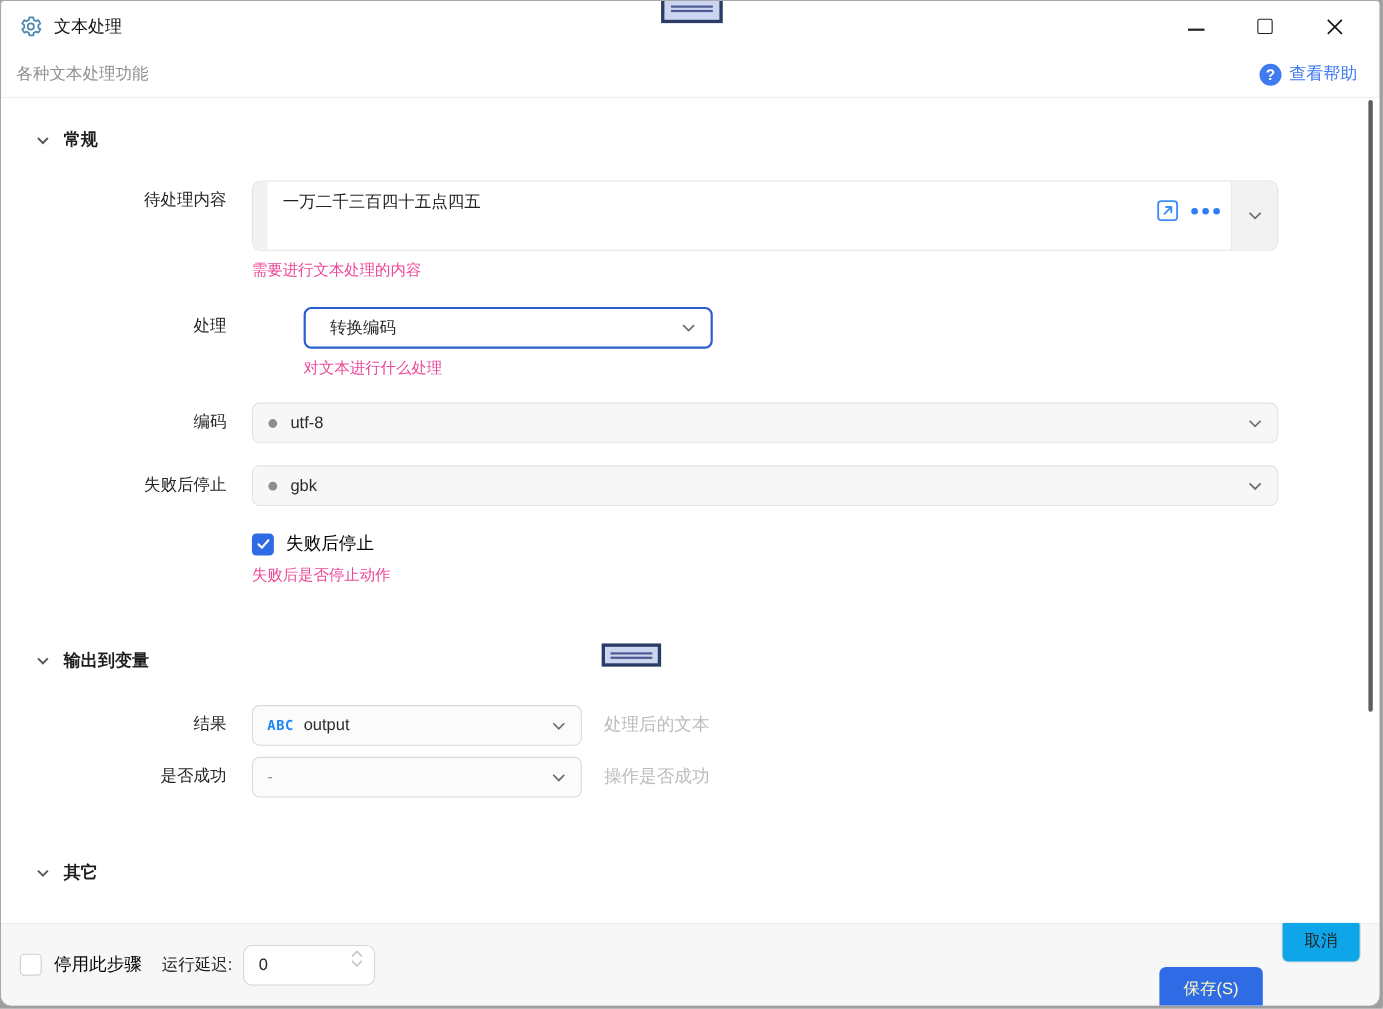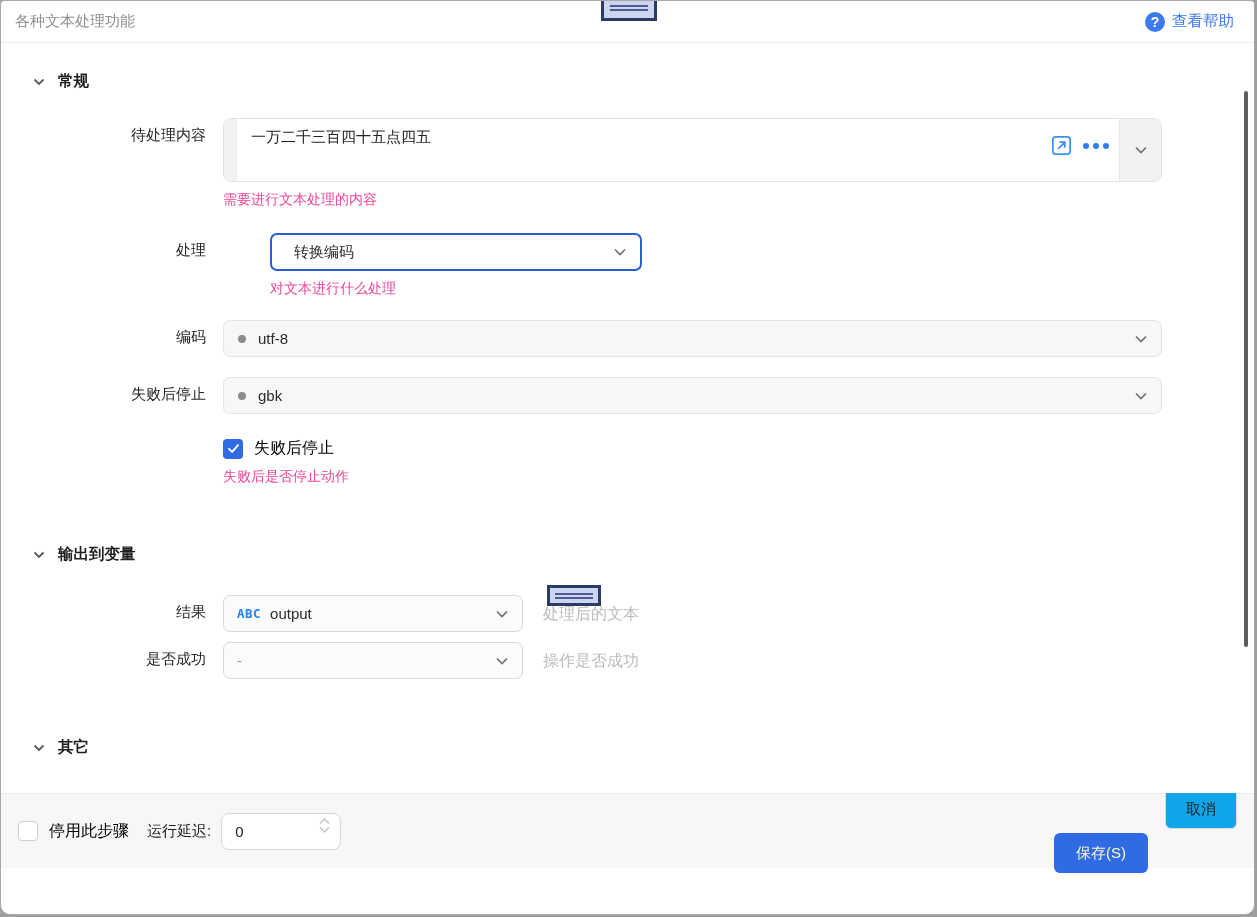--- a/index.html
+++ b/index.html
@@ -23,21 +23,21 @@
   .help-link { display:flex; align-items:center; gap:7px; color:#3e7bf0; font-size:15.5px; cursor:pointer; margin-right:6px; }
   .help-badge { width:20px; height:20px; border-radius:50%; background:#3e7bf0; color:#fff;
     font-size:14px; font-weight:bold; display:flex; align-items:center; justify-content:center; }
   
   .content { position:relative; height:750px; background:#fff; padding-top:28px; }
   .section-head { display:flex; align-items:center; gap:12px; padding-left:31px;
     font-size:15.5px; font-weight:bold; color:#1f1f1f; margin-bottom:26px; }
   .row { display:flex; align-items:flex-start; padding-right:92px; }
   .row .lbl { width:205px; text-align:right; font-size:15px; color:#262626; flex:none;
     padding-top:8px; }
-  .row .ctl-col { margin-left:17px; flex:1; min-width:0; }
+  .row .ctl-col { margin-left:23px; flex:1; min-width:0; }
   .helper { font-size:14px; color:#ec4899; margin-top:9px; }
   
   .content-field { display:flex; height:64px; border:1px solid #e2e2e2; border-radius:8px;
     background:#fff; overflow:hidden; }
   .content-gutter { width:13px; background:#f1f1f1; flex:none; }
   .content-main { flex:1; position:relative; padding:9px 10px 0 14px; font-size:15px; color:#222;
     display:flex; justify-content:space-between; }
   .content-actions { display:flex; align-items:flex-start; gap:10px; padding-top:6px; }
   .ext-icon { width:23px; height:23px; cursor:pointer; display:flex; }
   .dots { display:flex; gap:4px; align-items:center; height:23px; cursor:pointer; }
@@ -87,20 +87,38 @@
   .dh-mid { left:546px; top:584px; width:54px; height:21px; }
   
   .mb-24{margin-bottom:24px;} .mb-22{margin-bottom:22px;gap:47px;} .mb-20{margin-bottom:20px;}
   .mb-58{margin-bottom:58px;} .mb-10{margin-bottom:10px;}
 </style>
 </head>
 <body>
 
 <div class="window">
 
+  <div class="titlebar">
+    <span class="gear">
+      <svg viewBox="0 0 24 24" width="22" height="22" fill="none" stroke="#4d86ae" stroke-width="1.7" stroke-linejoin="round">
+        <circle cx="12" cy="12" r="3.1"></circle>
+        <path d="M19.4 13.2a7.5 7.5 0 0 0 0-2.4l2.1-1.6-2-3.4-2.5 1a7.5 7.5 0 0 0-2.1-1.2L14.5 3h-4l-.4 2.6a7.5 7.5 0 0 0-2.1 1.2l-2.5-1-2 3.4 2.1 1.6a7.5 7.5 0 0 0 0 2.4l-2.1 1.6 2 3.4 2.5-1a7.5 7.5 0 0 0 2.1 1.2l.4 2.6h4l.4-2.6a7.5 7.5 0 0 0 2.1-1.2l2.5 1 2-3.4z"></path>
+      </svg>
+    </span>
+    <span class="win-title">文本处理</span>
+    <span class="win-controls">
+      <span class="btn-min"></span>
+      <span class="btn-max"></span>
+      <span class="btn-close">
+        <svg viewBox="0 0 16 16" width="17" height="17" stroke="#1a1a1a" stroke-width="1.5">
+            <path d="M2 2 L14 14 M14 2 L2 14"></path>
+          </svg>
+      </span>
+    </span>
+  </div>
 
   <div class="subheader">
     <span class="subtitle">各种文本处理功能</span>
     <span class="help-link">
       <span class="help-badge">?</span>
       <span>查看帮助</span>
     </span>
   </div>
 
   <div class="content">

